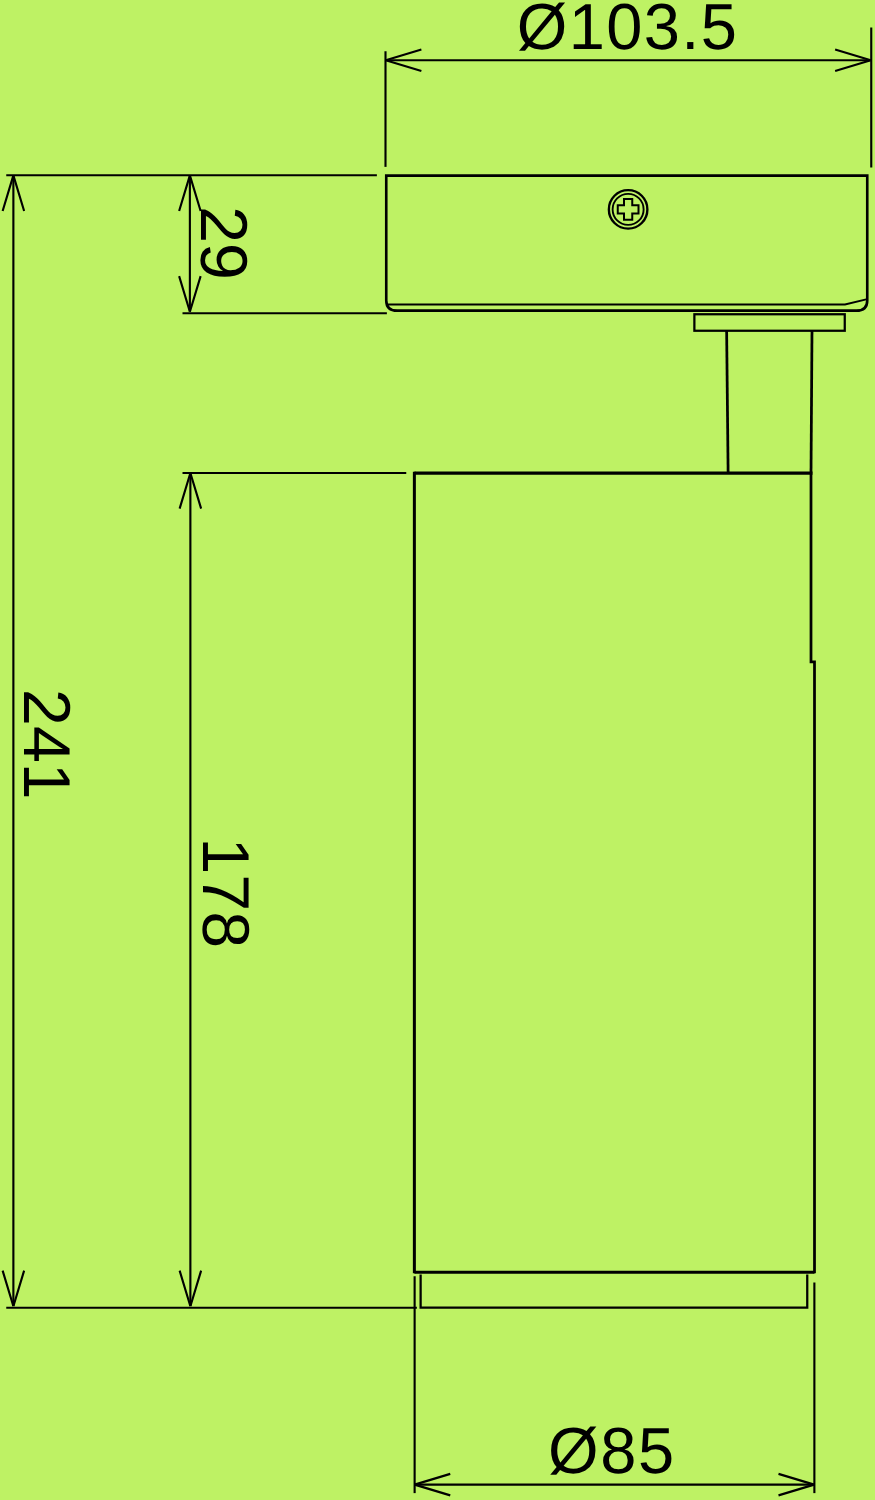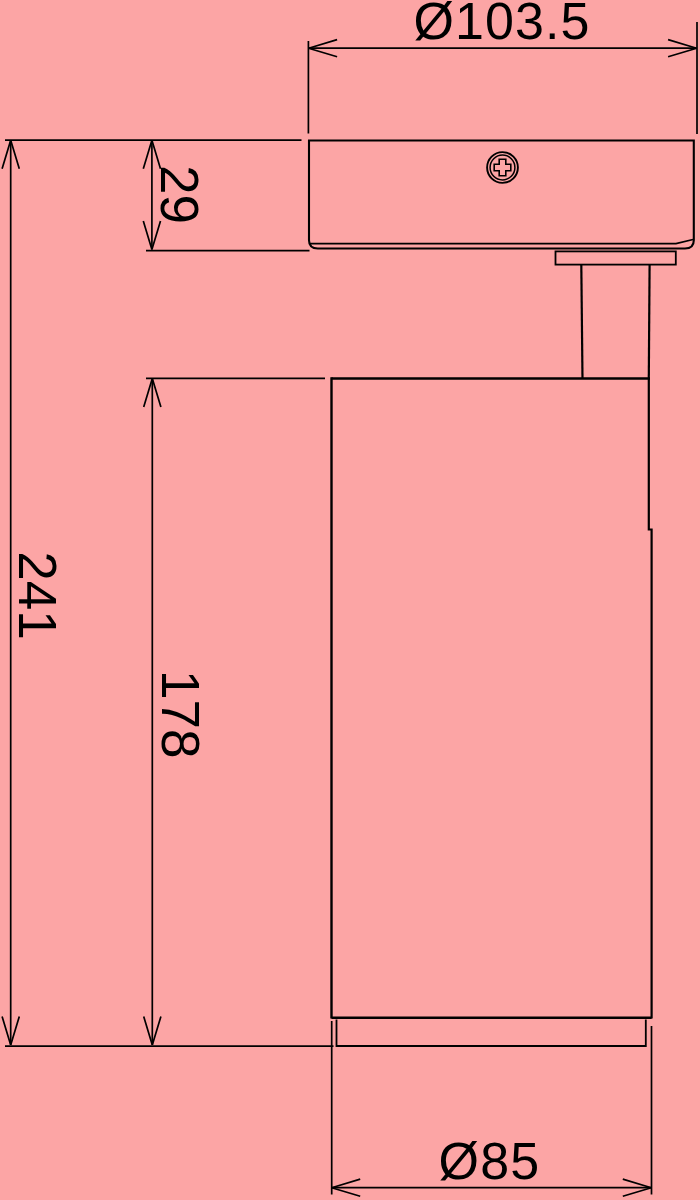--- a/index.html
+++ b/index.html
@@ -1,16 +1,16 @@
 <!DOCTYPE html>
 <html><head>
 <meta charset="utf-8">
 <style>
   html,body{margin:0;padding:0;background:#ffffff;}
-  .page{width:700px;height:1200px;position:relative;overflow:hidden;background:#fca5a5;}
+  .page{width:700px;height:1200px;position:relative;overflow:hidden;background:#bef264;}
   svg{display:block;filter:blur(0.33px);}
   text{font-family:"Liberation Sans",sans-serif;fill:#000;}
 </style>
 </head>
 <body>
 <div class="page">
 <svg width="700" height="1200" viewBox="0 0 700 1200">
 
 <text x="502" y="38.8" font-size="52" text-anchor="middle" letter-spacing="1.1">Ø103.5</text>
 

